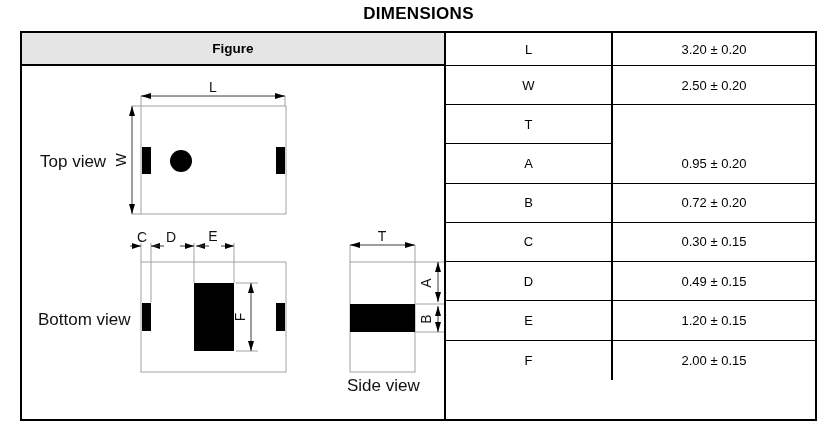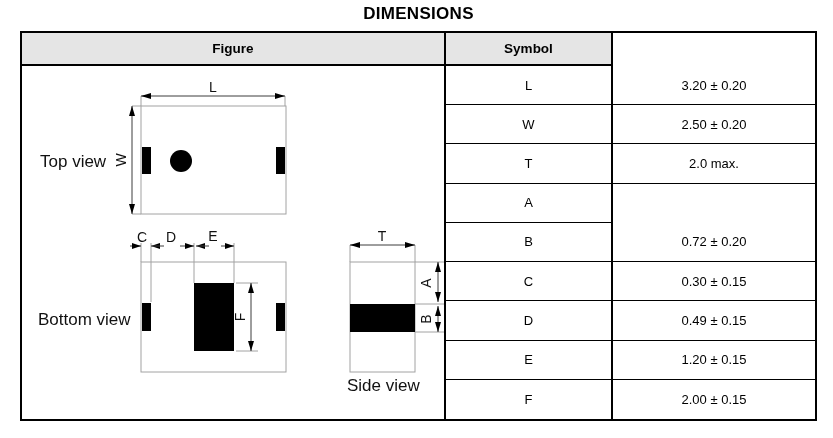--- a/index.html
+++ b/index.html
@@ -48,31 +48,30 @@
   .ah{fill:#000;stroke:none;}
   .pad{fill:#000;stroke:none;}
 </style>
 </head>
 <body>
 
 <div class="page-title">DIMENSIONS</div>
 
 <div class="dim-table">
   <div class="cell th colsep">Figure</div>
-  <div class="cell th colsep">Symbol</div>
 
   <div class="figure-cell"></div>
 
   <div class="cell sym">L</div>
   <div class="cell dim">3.20 ± 0.20</div>
   <div class="cell sym">W</div>
   <div class="cell dim">2.50 ± 0.20</div>
   <div class="cell sym">T</div>
-  <div class="cell dim">2.0 max.</div>
   <div class="cell sym">A</div>
+  <div class="cell dim">0.95 ± 0.20</div>
   <div class="cell sym">B</div>
   <div class="cell dim">0.72 ± 0.20</div>
   <div class="cell sym">C</div>
   <div class="cell dim">0.30 ± 0.15</div>
   <div class="cell sym">D</div>
   <div class="cell dim">0.49 ± 0.15</div>
   <div class="cell sym">E</div>
   <div class="cell dim">1.20 ± 0.15</div>
   <div class="cell sym last">F</div>
   <div class="cell dim last">2.00 ± 0.15</div>

